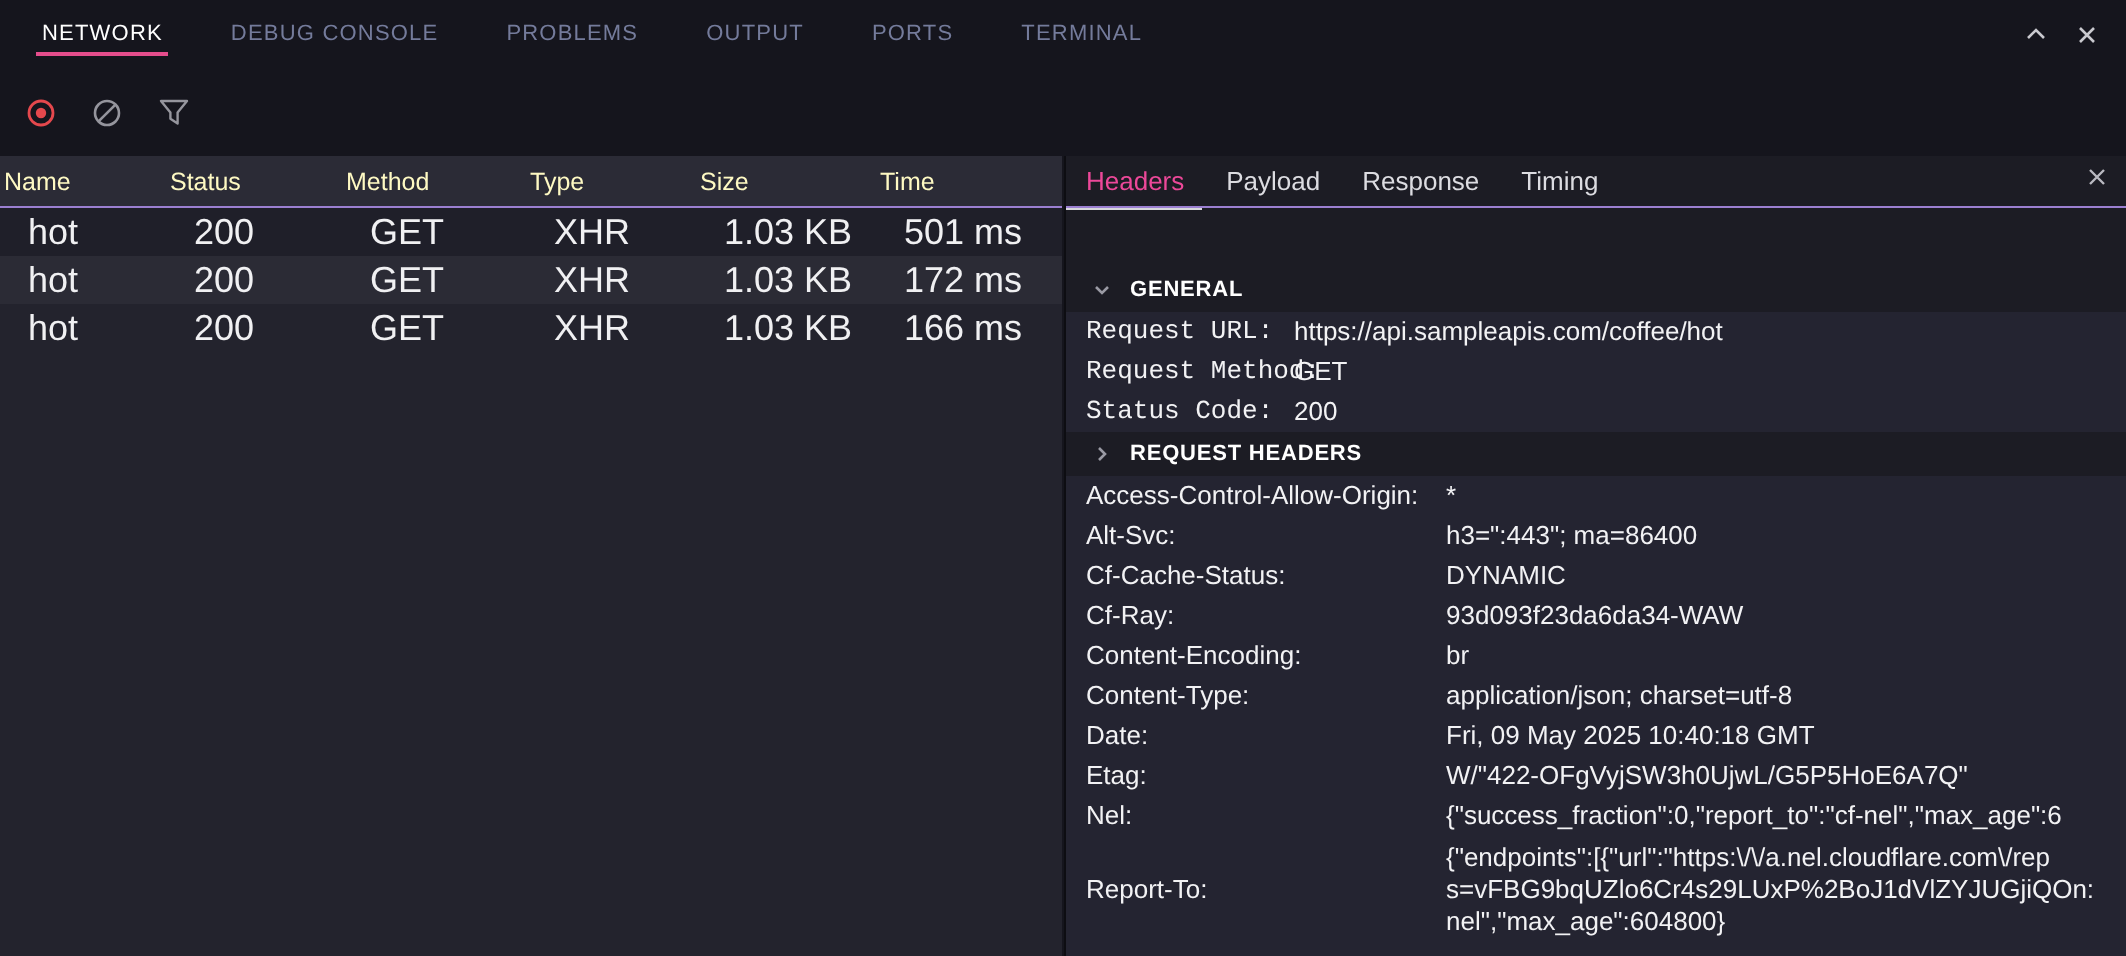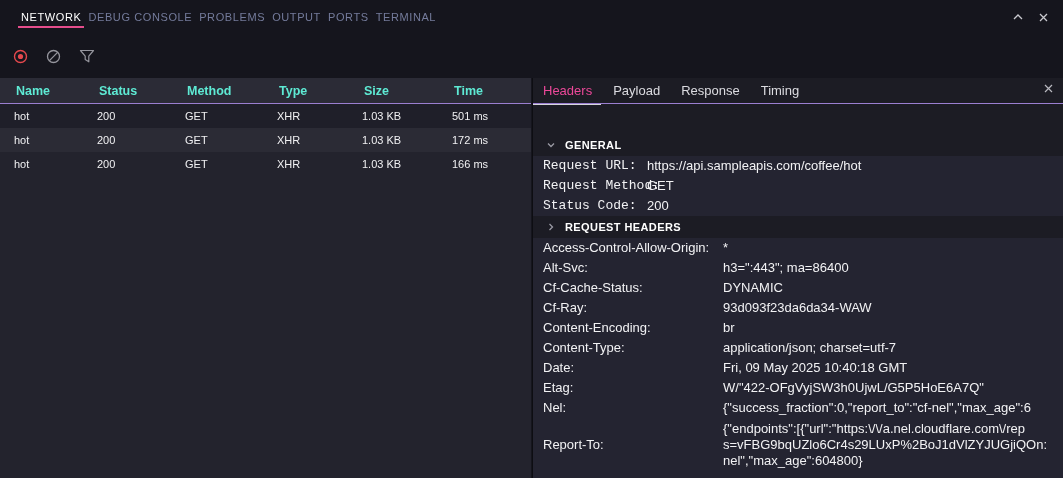--- a/index.html
+++ b/index.html
@@ -5,42 +5,42 @@
   * { box-sizing: border-box; margin: 0; padding: 0; }
   html,body { background:#0e0e13; }
   .app {
     position: relative; width: 1063px; height: 478px; overflow: hidden;
     background: #15151d; color: #f2f2f4;
     font-family: "Liberation Sans", sans-serif;
     -webkit-font-smoothing: antialiased;
   }
   
   .topbar { position:absolute; top:0; left:0; right:0; height:34px;
-    display:flex; align-items:flex-end; padding-left:21px; gap:7px; }
+    display:flex; align-items:flex-end; padding-left:21px; gap:34px; }
   .ptab { font-size:11px; letter-spacing:.6px; color:#747b9b; height:34px;
     display:flex; align-items:center; position:relative; cursor:pointer; white-space:nowrap; }
   .ptab.active { color:#ffffff; }
   .ptab.active::after { content:""; position:absolute; left:-3px; right:-3px;
     bottom:6px; height:2px; background:#e54d8c; }
   .winbtns { position:absolute; top:0; right:14px; height:34px; display:flex; align-items:center; gap:14px; }
   .iconbtn { display:flex; align-items:center; justify-content:center; cursor:pointer; background:none; border:none; padding:0; }
 
   
   .toolbar { position:absolute; top:34px; left:0; height:44px;
     display:flex; align-items:center; padding-left:6px; gap:4px; }
   .toolbtn { width:29px; height:29px; display:flex; align-items:center; justify-content:center;
     background:none; border:none; cursor:pointer; }
 
   
   .table { position:absolute; top:78px; left:0; width:531px; bottom:0; background:#23232d; }
   .thead { height:26px; background:#2b2b36; border-bottom:1.5px solid #9b7fd1;
     display:grid; grid-template-columns:83px 88px 92px 85px 90px 1fr;
-    align-items:center; padding-left:16px; font-size:12.5px; font-weight:bold; color:#5eead4; }
+    align-items:center; padding-left:2px; font-size:12.5px; font-weight:normal; color:#fef9c3; }
   .trow { height:24px; display:grid; grid-template-columns:83px 88px 92px 85px 90px 1fr;
-    align-items:center; padding-left:14px; font-size:11px; color:#f0f0f2; cursor:pointer; }
+    align-items:center; padding-left:14px; font-size:18px; color:#f0f0f2; cursor:pointer; }
   .trow.r1 { background:#1f1f29; }
   .trow.r2 { background:#2b2b35; }
   .trow.r3 { background:#23232d; }
 
   
   .details { position:absolute; top:78px; left:532px; right:0; bottom:0;
     background:#1c1c24; border-left:1px solid #0d0d12; }
   .dtabs { height:26px; display:flex; align-items:center; border-bottom:1.5px solid #9b7fd1; position:relative; }
   .dtab { font-size:13px; color:#dcdce1; height:26px; display:flex; align-items:center;
     position:relative; margin-left:21px; cursor:pointer; white-space:nowrap; }
@@ -212,21 +212,21 @@
         <div class="kvrow resp">
           <span class="k">Cf-Ray:</span>
           <span class="v">93d093f23da6da34-WAW</span>
         </div>
         <div class="kvrow resp">
           <span class="k">Content-Encoding:</span>
           <span class="v">br</span>
         </div>
         <div class="kvrow resp">
           <span class="k">Content-Type:</span>
-          <span class="v">application/json; charset=utf-7</span>
+          <span class="v">application/json; charset=utf-8</span>
         </div>
         <div class="kvrow resp">
           <span class="k">Date:</span>
           <span class="v">Fri, 09 May 2025 10:40:18 GMT</span>
         </div>
         <div class="kvrow resp">
           <span class="k">Etag:</span>
           <span class="v">W/"422-OFgVyjSW3h0UjwL/G5P5HoE6A7Q"</span>
         </div>
         <div class="kvrow resp">

